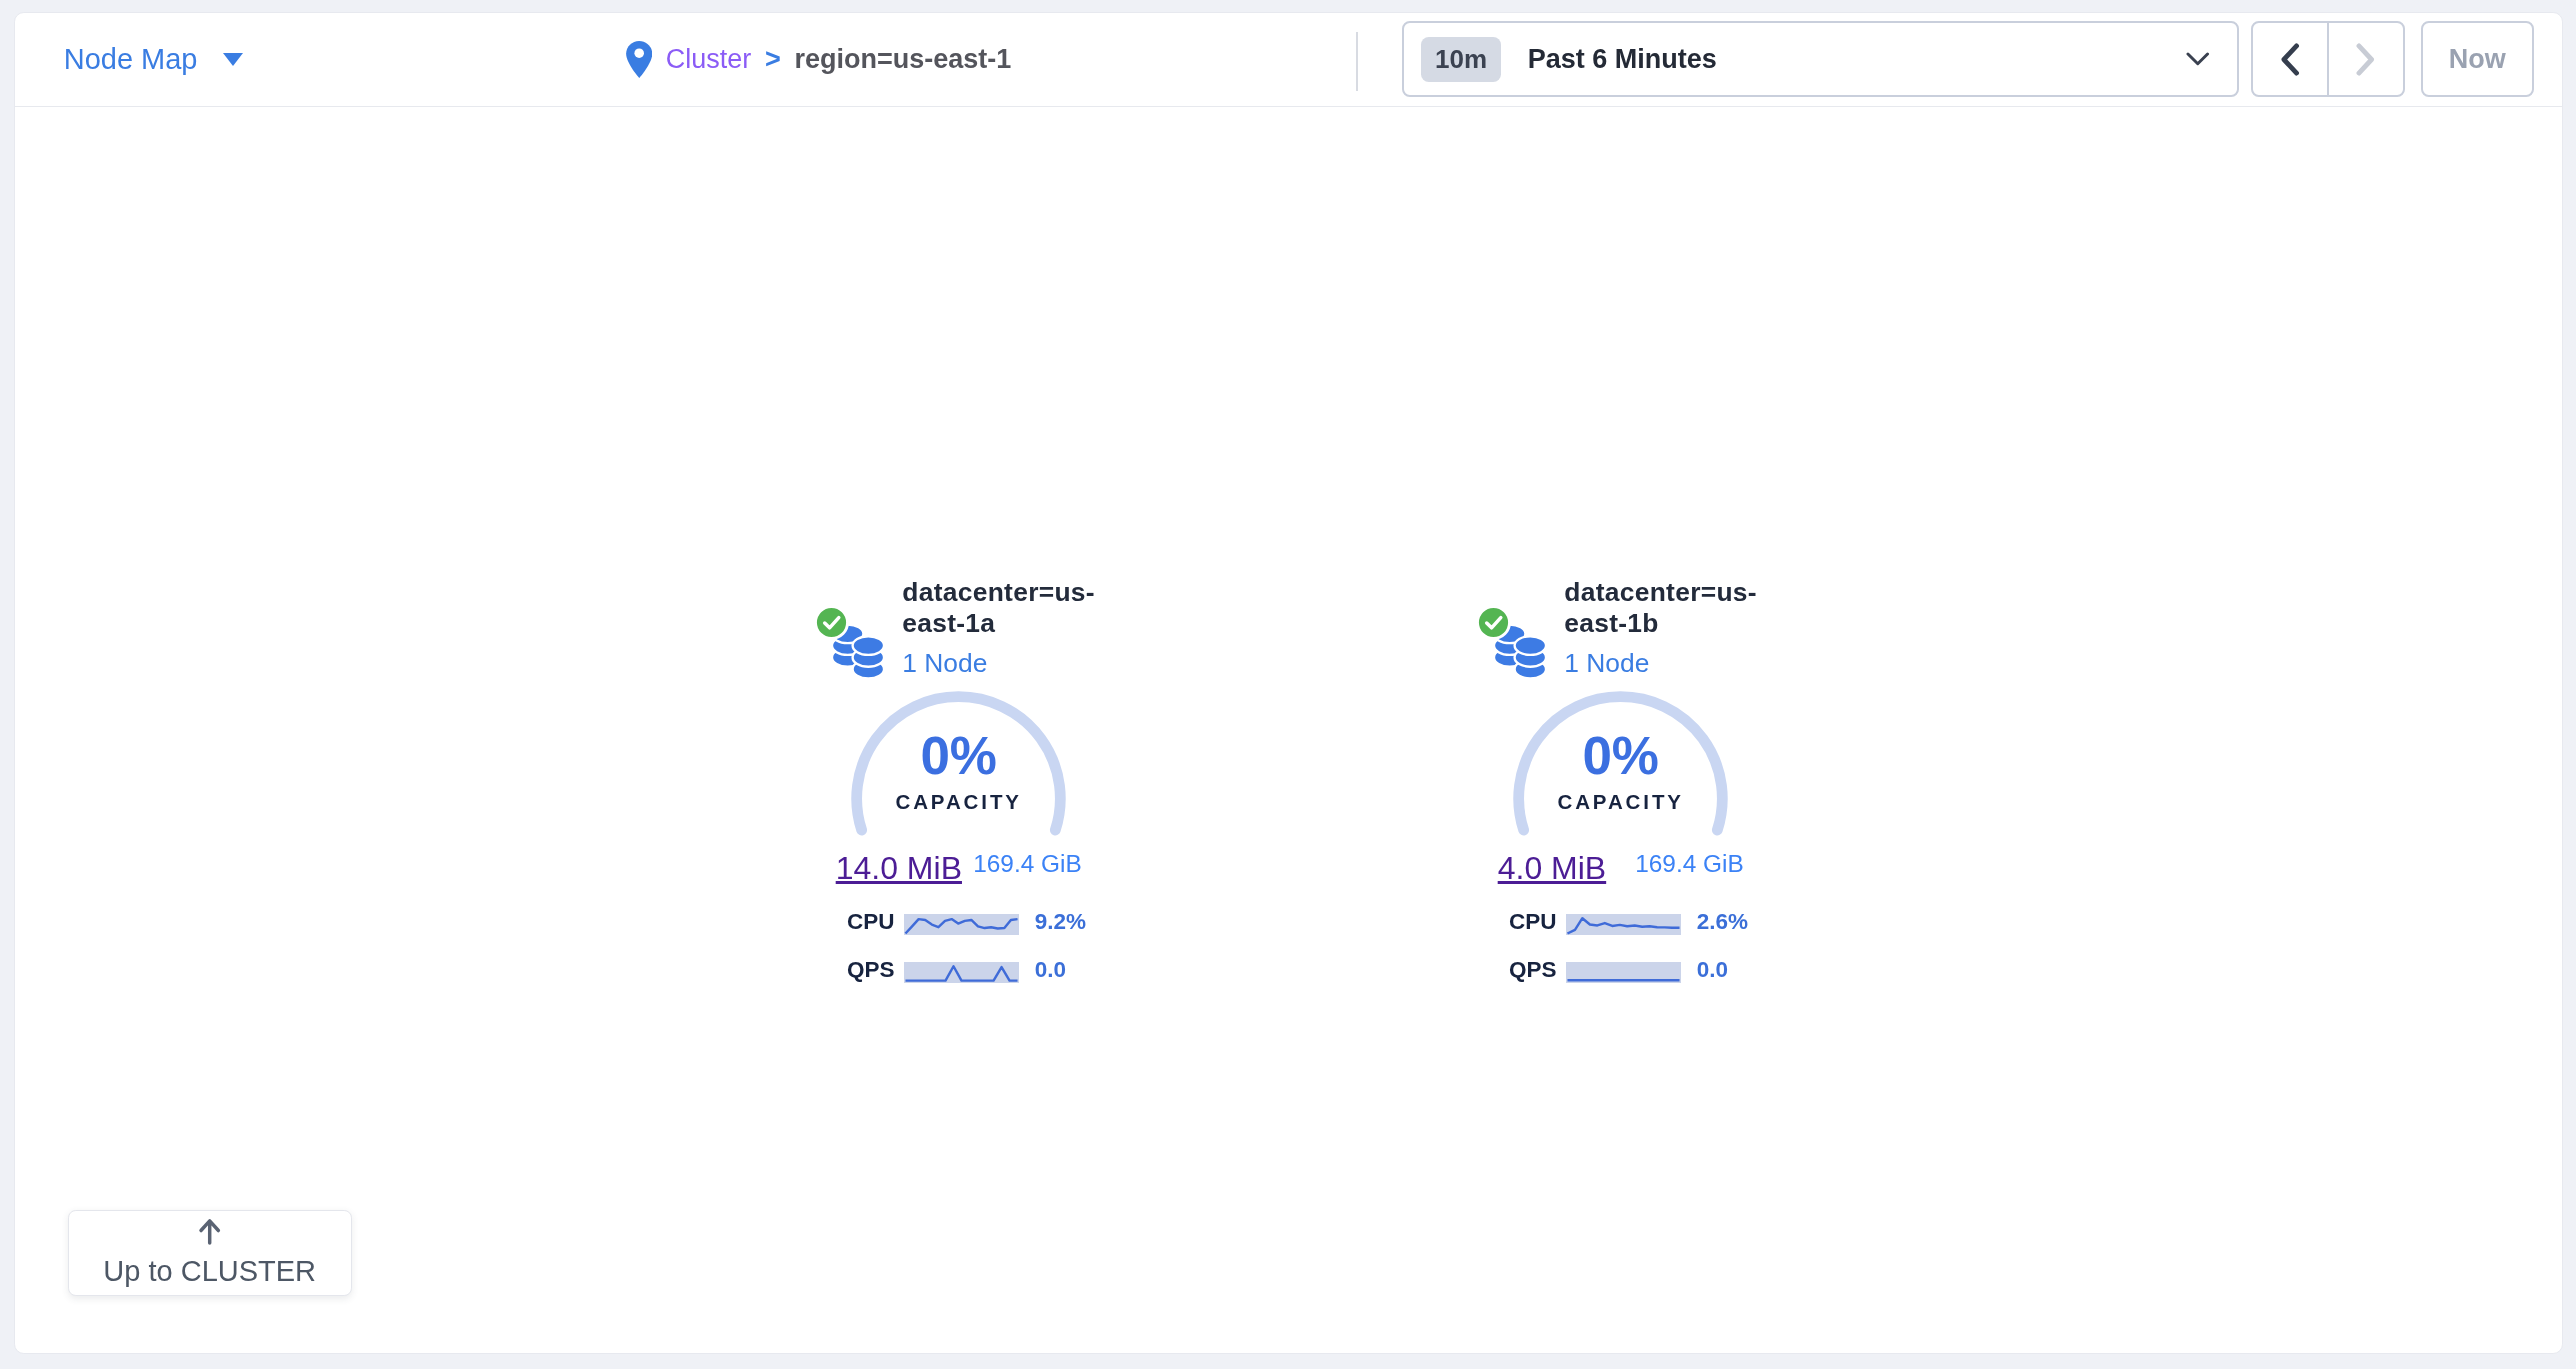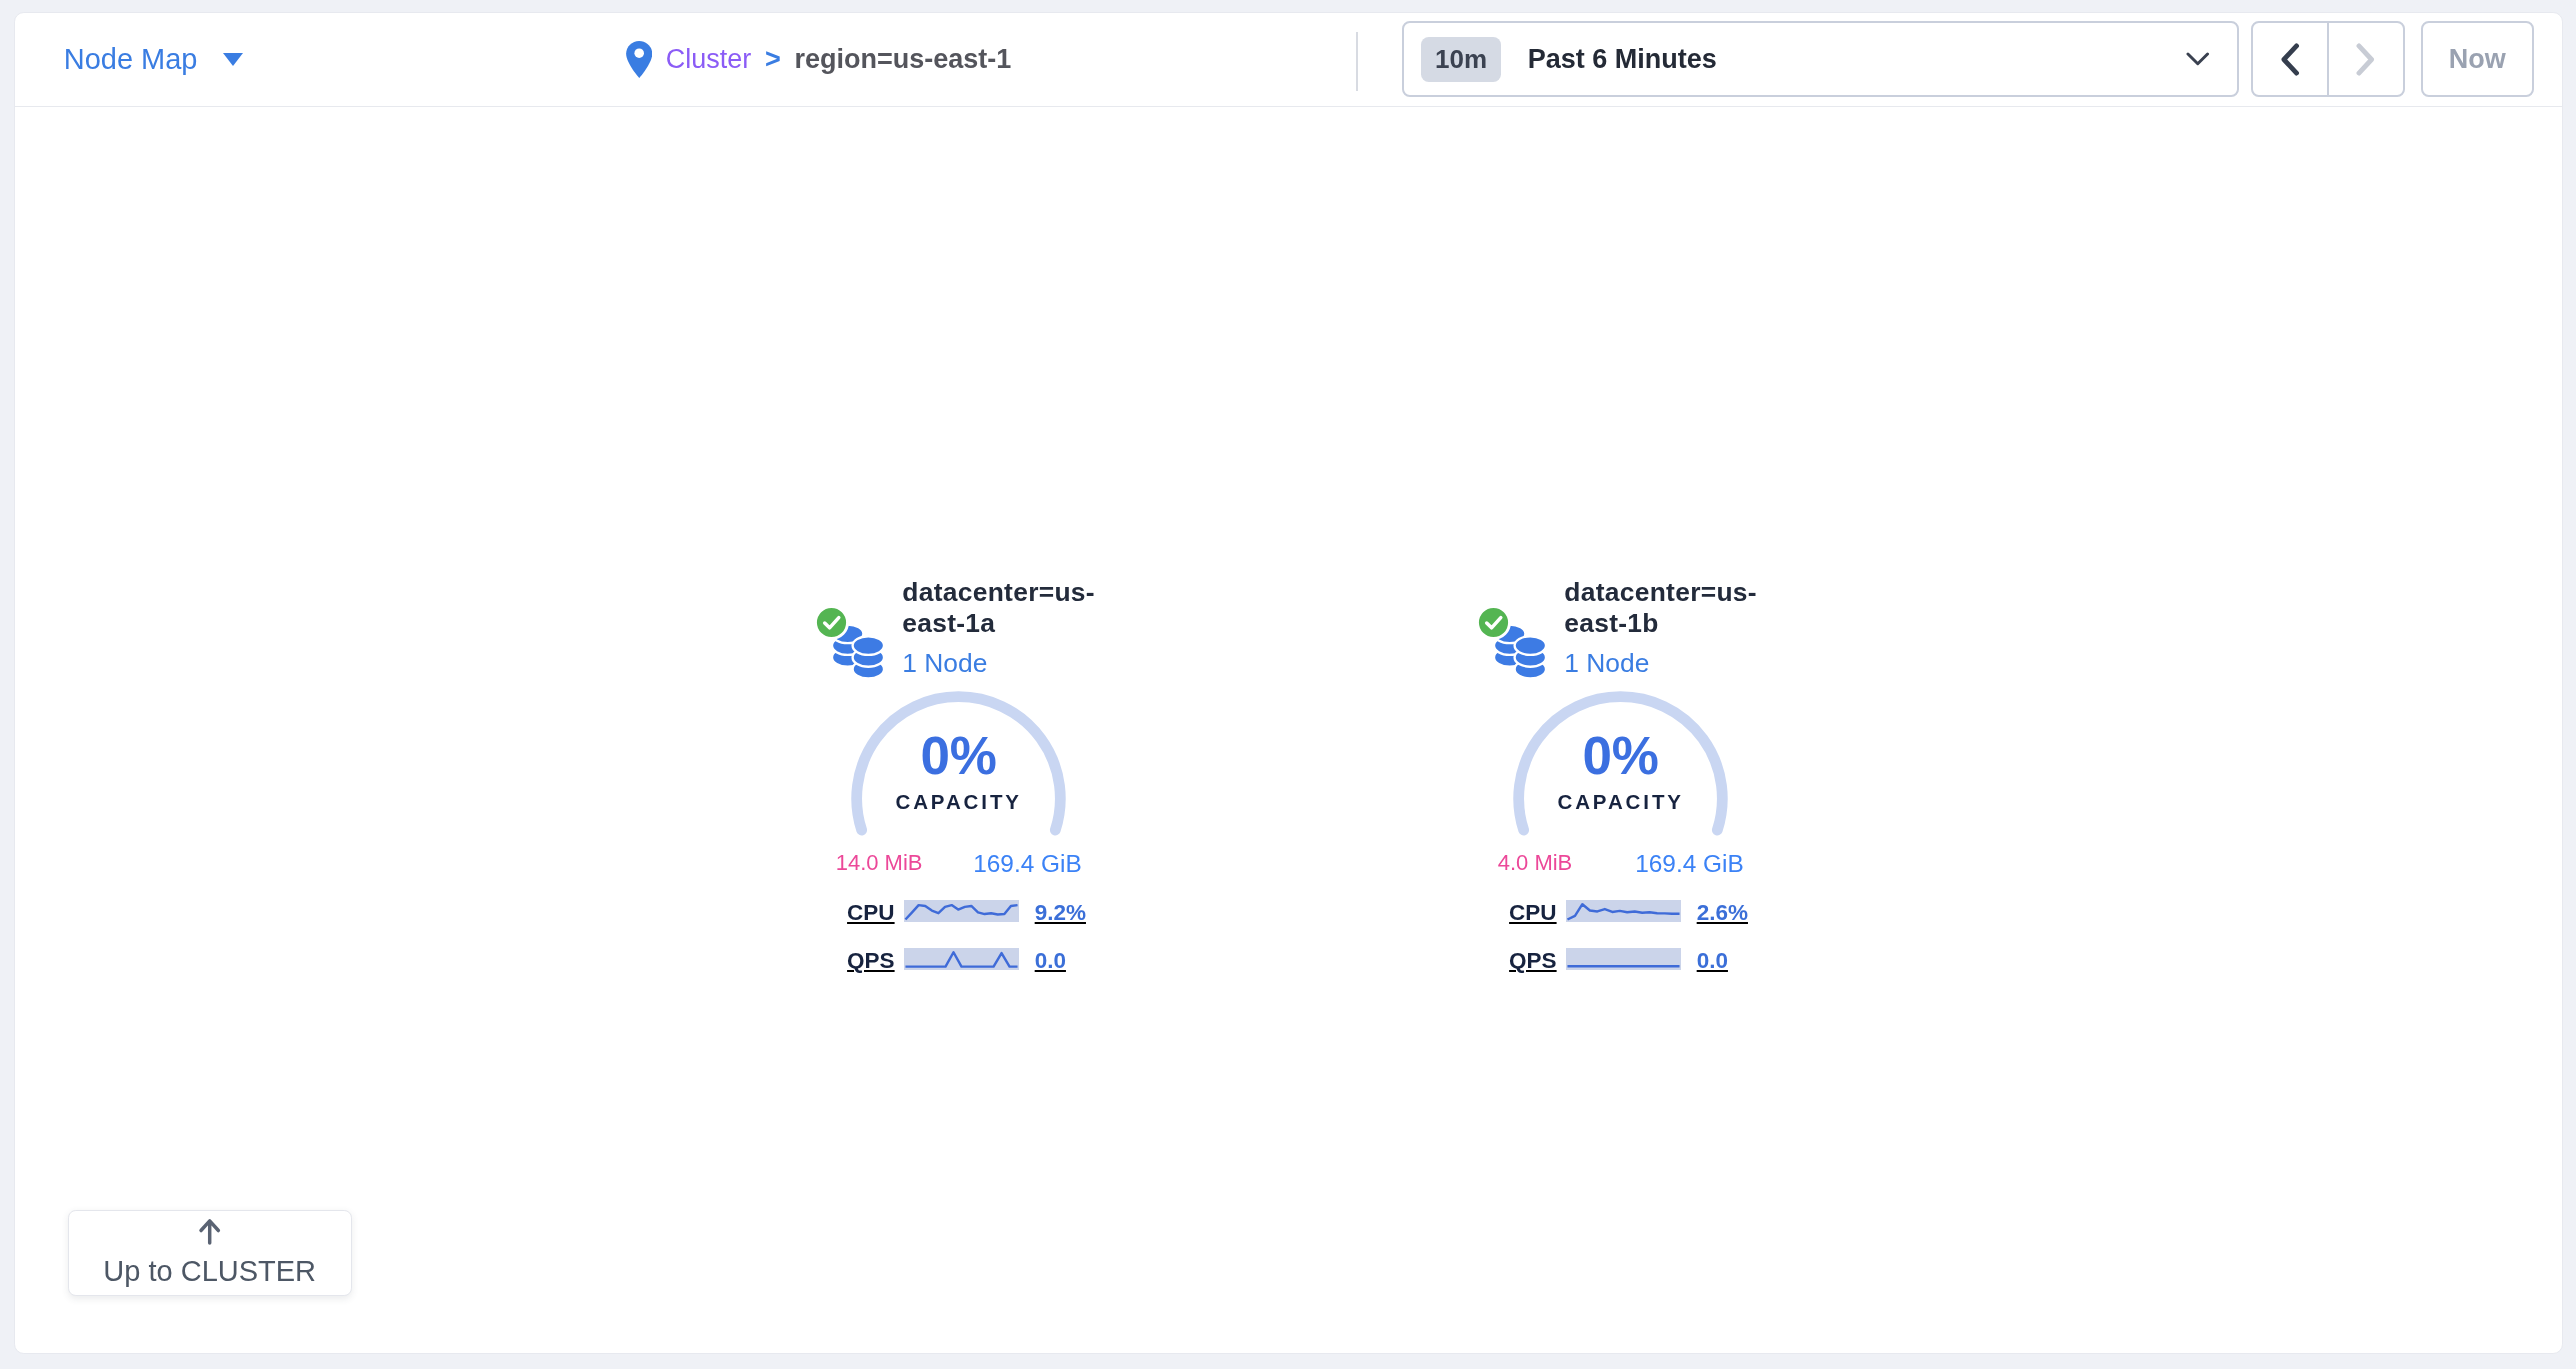--- a/index.html
+++ b/index.html
@@ -70,25 +70,25 @@
   .dc-name { font-size:26.4px; font-weight:800; color:#232b3b; letter-spacing:0.3px; }
   .dc-nodes { font-size:26.4px; font-weight:400; color:#3a7de2; margin-top:9px; }
 
   .gauge { position:relative; width:235px; height:156px; margin:0 auto; }
   .gauge svg.arc { position:absolute; inset:0; }
   .gauge-text { position:absolute; left:0; right:0; top:43px; text-align:center; }
   .gauge-pct { font-size:53px; font-weight:800; color:#3b6fe0; line-height:1; }
   .gauge-cap { margin-top:7.8px; font-size:20.5px; font-weight:700; color:#17233f; letter-spacing:2.9px; }
 
   .cap-range { width:246px; margin:7.8px auto 0; display:flex; justify-content:space-between; }
-  .cap-used  { font-size:22px; color:#ec4899; }
+  .cap-used  { font-size:32px; color:#4c1d95;text-decoration:underline; }
   .cap-total { font-size:24.4px; color:#3b82f6; }
 
   .metrics { margin:9.8px 0 0 25.4px; }
-  .metric-row { display:flex; align-items:flex-start; margin:22px 0;text-decoration:underline; }
+  .metric-row { display:flex; align-items:flex-end; margin:22px 0; }
   .metric-label { width:57px; font-size:22.5px; font-weight:800; color:#17233f; }
   .metric-spark { width:115px; height:21.5px; background:#cbd4ea; display:block; }
   .metric-value { margin-left:15.6px; font-size:22.5px; font-weight:700; color:#3b6fd8; }
 
   .up-btn {
     position:absolute; left:53px; top:1103px; width:284px; height:86px;
     background:#fff; border:1px solid #e4e6ec; border-radius:7.8px;
     box-shadow:0 2.9px 7.8px rgba(60,64,80,.10);
     display:flex; align-items:center; justify-content:center; gap:9.8px;
     font-size:29px; color:#4d5765; font-family:inherit; cursor:pointer;flex-direction:column;

